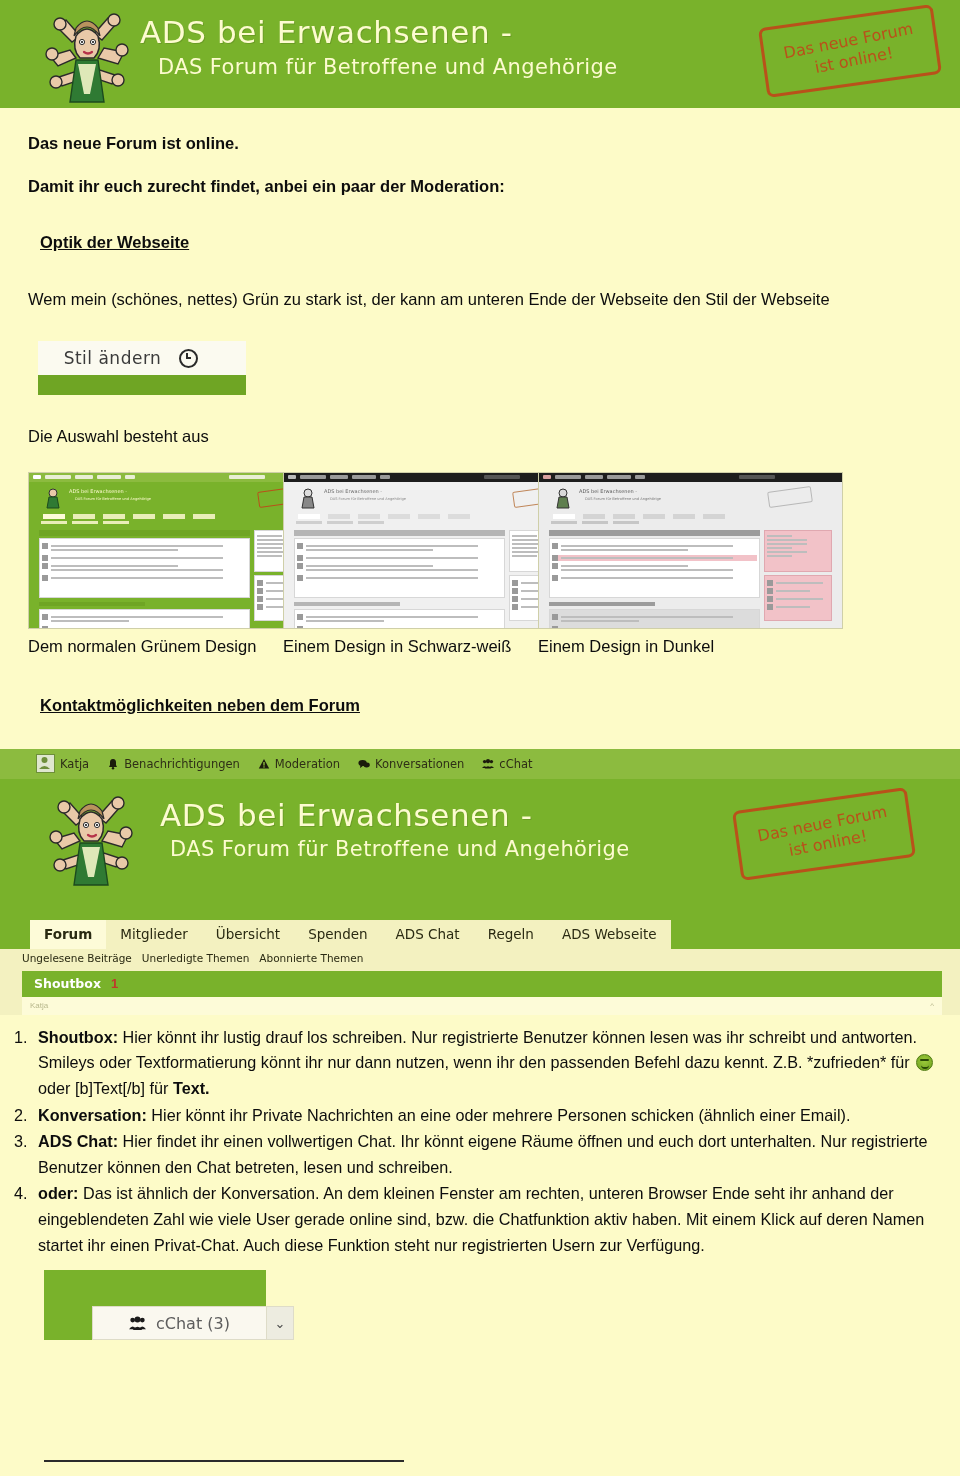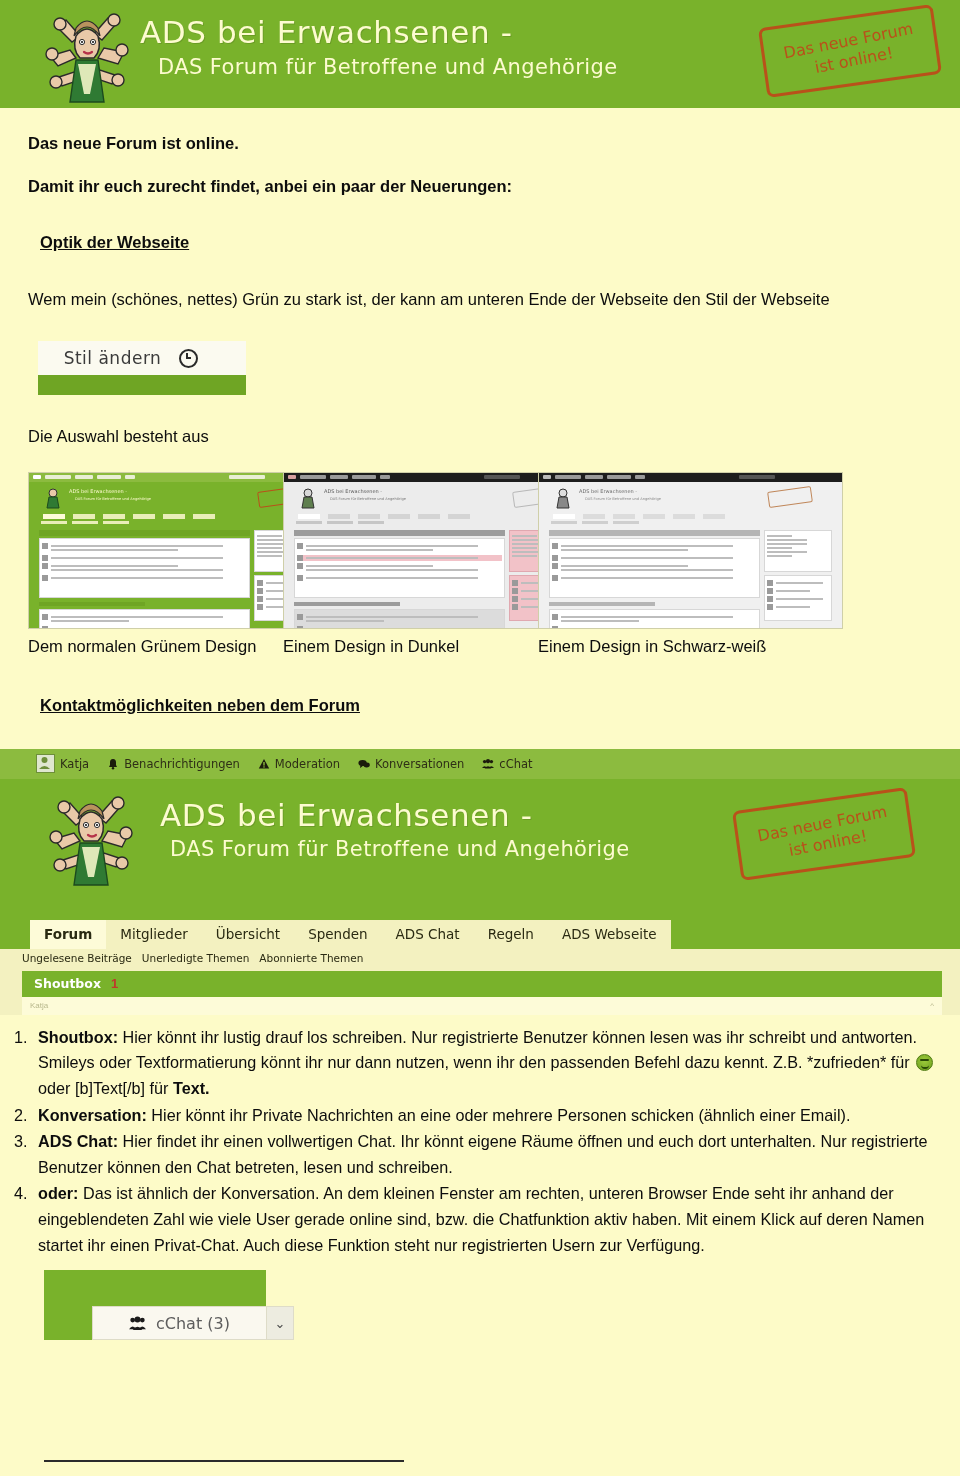--- a/index.html
+++ b/index.html
@@ -258,21 +258,21 @@
   <div class="stamp">
     <span class="l1">Das neue Forum</span>
     <span class="l2">ist online!</span>
   </div>
 </div>
 
 <div class="doc">
   <div class="sp22"></div>
   <p class="ln b">Das neue Forum ist online.</p>
   <div class="sp16"></div>
-  <p class="ln b">Damit ihr euch zurecht findet, anbei ein paar der Neuerungen:</p>
+  <p class="ln b">Damit ihr euch zurecht findet, anbei ein paar der Moderation:</p>
   <div class="sp22"></div>
   <h1 class="heading">Optik der Webseite</h1>
   <div class="sp22"></div>
   <p class="ln">Wem mein (schönes, nettes) Grün zu stark ist, der kann am unteren Ende der Webseite den Stil der Webseite</p>
 
   <div class="sp28"></div>
 
   
   <div class="stil-wrap">
     <div class="stil-bar">
@@ -406,20 +406,143 @@
                   </div>
                 </div>
             </div>
           </div>
         </div>
       </div>
       <div class="thumb-cap">Dem normalen Grünem Design</div>
     </div>
 
     <div class="thumb-col">
+      <div class="thumb" style="background:#f0f0f0;">
+        <div class="t-top" style="background:#1d1d1d;">
+          <span class="t-chip" style="width:8px;background:#bbb;"></span>
+          <span class="t-chip" style="width:26px;background:#9a9a9a;"></span>
+          <span class="t-chip" style="width:18px;background:#9a9a9a;"></span>
+          <span class="t-chip" style="width:24px;background:#9a9a9a;"></span>
+          <span class="t-chip" style="width:10px;background:#9a9a9a;"></span>
+          <span class="t-chip" style="width:36px;background:#555;margin-left:90px;"></span>
+        </div>
+        <div class="t-banner" style="background:#f0f0f0;">
+          <div class="t-mascot">
+            <svg viewBox="0 0 24 24">
+                <circle cx="12" cy="8" r="4" fill="#ddd" stroke="#333" stroke-width="1"></circle>
+                <path d="M8 12 L16 12 L18 23 L6 23 Z" fill="#888" stroke="#333"></path>
+              </svg>
+          </div>
+          <div class="t-mini-title" style="color:#6a6a6a;">ADS bei Erwachsenen -</div>
+          <div class="t-mini-sub" style="color:#8a8a8a;">DAS Forum für Betroffene und Angehörige</div>
+          <div class="t-stamp" style="border-color:#c0875a;"></div>
+        </div>
+        <div class="t-tabs">
+          <span class="t-tab" style="background:#fff;"></span>
+          <span class="t-tab" style="background:#dcdcdc;"></span>
+          <span class="t-tab" style="background:#dcdcdc;"></span>
+          <span class="t-tab" style="background:#dcdcdc;"></span>
+          <span class="t-tab" style="background:#dcdcdc;"></span>
+          <span class="t-tab" style="background:#dcdcdc;"></span>
+        </div>
+        <div class="t-subnav">
+            <i style="background:#cfcfcf;"></i>
+            <i style="background:#cfcfcf;"></i>
+            <i style="background:#cfcfcf;"></i>
+          </div>
+        <div class="t-body">
+          <div class="t-main">
+            <div class="t-head" style="background:#b5b5b5;"></div>
+            <div class="t-card" style="height:60px;">
+              <div class="t-row">
+                  <span class="t-av"></span>
+                  <div style="flex:1">
+                    <div class="t-line l"></div>
+                    <div class="t-line m"></div>
+                  </div>
+                </div>
+              <div class="t-row">
+                  <span class="t-av"></span>
+                  <div style="flex:1">
+                    <div class="t-line l"></div>
+                  </div>
+                </div>
+              <div class="t-row">
+                  <span class="t-av"></span>
+                  <div style="flex:1">
+                    <div class="t-line m"></div>
+                    <div class="t-line l"></div>
+                  </div>
+                </div>
+              <div class="t-row">
+                  <span class="t-av"></span>
+                  <div style="flex:1">
+                    <div class="t-line l"></div>
+                  </div>
+                </div>
+            </div>
+            <div class="t-head" style="background:#b5b5b5;margin-top:4px;height:4px;width:50%;"></div>
+            <div class="t-card" style="height:26px;margin-top:3px;">
+              <div class="t-row">
+                  <span class="t-av"></span>
+                  <div style="flex:1">
+                    <div class="t-line l"></div>
+                    <div class="t-line s"></div>
+                  </div>
+                </div>
+              <div class="t-row">
+                  <span class="t-av"></span>
+                  <div style="flex:1">
+                    <div class="t-line m"></div>
+                  </div>
+                </div>
+            </div>
+          </div>
+          <div class="t-side">
+            <div class="t-card" style="height:42px;">
+              <div class="t-line s"></div>
+                <div class="t-line m"></div>
+                <div class="t-line m"></div>
+              <div class="t-line s"></div>
+                <div class="t-line m"></div>
+                <div class="t-line s"></div>
+            </div>
+            <div class="t-card" style="height:46px;margin-top:3px;">
+              <div class="t-row">
+                  <span class="t-av"></span>
+                  <div style="flex:1">
+                    <div class="t-line l"></div>
+                  </div>
+                </div>
+              <div class="t-row">
+                  <span class="t-av"></span>
+                  <div style="flex:1">
+                    <div class="t-line m"></div>
+                  </div>
+                </div>
+              <div class="t-row">
+                  <span class="t-av"></span>
+                  <div style="flex:1">
+                    <div class="t-line l"></div>
+                  </div>
+                </div>
+              <div class="t-row">
+                  <span class="t-av"></span>
+                  <div style="flex:1">
+                    <div class="t-line m"></div>
+                  </div>
+                </div>
+            </div>
+          </div>
+        </div>
+      </div>
+      <div class="thumb-cap">Einem Design in Schwarz-weiß</div>
+    </div>
+
+    <div class="thumb-col">
       <div class="thumb" style="background:#ececec;">
         <div class="t-top" style="background:#1d1d1d;">
           <span class="t-chip" style="width:8px;background:#d8a0a0;"></span>
           <span class="t-chip" style="width:26px;background:#9a9a9a;"></span>
           <span class="t-chip" style="width:18px;background:#9a9a9a;"></span>
           <span class="t-chip" style="width:24px;background:#9a9a9a;"></span>
           <span class="t-chip" style="width:10px;background:#9a9a9a;"></span>
           <span class="t-chip" style="width:36px;background:#555;margin-left:90px;"></span>
         </div>
         <div class="t-banner" style="background:#ececec;">
@@ -526,143 +649,20 @@
                   <span class="t-av"></span>
                   <div style="flex:1">
                     <div class="t-line m"></div>
                   </div>
                 </div>
             </div>
           </div>
         </div>
       </div>
       <div class="thumb-cap">Einem Design in Dunkel</div>
-    </div>
-
-    <div class="thumb-col">
-      <div class="thumb" style="background:#f0f0f0;">
-        <div class="t-top" style="background:#1d1d1d;">
-          <span class="t-chip" style="width:8px;background:#bbb;"></span>
-          <span class="t-chip" style="width:26px;background:#9a9a9a;"></span>
-          <span class="t-chip" style="width:18px;background:#9a9a9a;"></span>
-          <span class="t-chip" style="width:24px;background:#9a9a9a;"></span>
-          <span class="t-chip" style="width:10px;background:#9a9a9a;"></span>
-          <span class="t-chip" style="width:36px;background:#555;margin-left:90px;"></span>
-        </div>
-        <div class="t-banner" style="background:#f0f0f0;">
-          <div class="t-mascot">
-            <svg viewBox="0 0 24 24">
-                <circle cx="12" cy="8" r="4" fill="#ddd" stroke="#333" stroke-width="1"></circle>
-                <path d="M8 12 L16 12 L18 23 L6 23 Z" fill="#888" stroke="#333"></path>
-              </svg>
-          </div>
-          <div class="t-mini-title" style="color:#6a6a6a;">ADS bei Erwachsenen -</div>
-          <div class="t-mini-sub" style="color:#8a8a8a;">DAS Forum für Betroffene und Angehörige</div>
-          <div class="t-stamp" style="border-color:#c0875a;"></div>
-        </div>
-        <div class="t-tabs">
-          <span class="t-tab" style="background:#fff;"></span>
-          <span class="t-tab" style="background:#dcdcdc;"></span>
-          <span class="t-tab" style="background:#dcdcdc;"></span>
-          <span class="t-tab" style="background:#dcdcdc;"></span>
-          <span class="t-tab" style="background:#dcdcdc;"></span>
-          <span class="t-tab" style="background:#dcdcdc;"></span>
-        </div>
-        <div class="t-subnav">
-            <i style="background:#cfcfcf;"></i>
-            <i style="background:#cfcfcf;"></i>
-            <i style="background:#cfcfcf;"></i>
-          </div>
-        <div class="t-body">
-          <div class="t-main">
-            <div class="t-head" style="background:#b5b5b5;"></div>
-            <div class="t-card" style="height:60px;">
-              <div class="t-row">
-                  <span class="t-av"></span>
-                  <div style="flex:1">
-                    <div class="t-line l"></div>
-                    <div class="t-line m"></div>
-                  </div>
-                </div>
-              <div class="t-row">
-                  <span class="t-av"></span>
-                  <div style="flex:1">
-                    <div class="t-line l"></div>
-                  </div>
-                </div>
-              <div class="t-row">
-                  <span class="t-av"></span>
-                  <div style="flex:1">
-                    <div class="t-line m"></div>
-                    <div class="t-line l"></div>
-                  </div>
-                </div>
-              <div class="t-row">
-                  <span class="t-av"></span>
-                  <div style="flex:1">
-                    <div class="t-line l"></div>
-                  </div>
-                </div>
-            </div>
-            <div class="t-head" style="background:#b5b5b5;margin-top:4px;height:4px;width:50%;"></div>
-            <div class="t-card" style="height:26px;margin-top:3px;">
-              <div class="t-row">
-                  <span class="t-av"></span>
-                  <div style="flex:1">
-                    <div class="t-line l"></div>
-                    <div class="t-line s"></div>
-                  </div>
-                </div>
-              <div class="t-row">
-                  <span class="t-av"></span>
-                  <div style="flex:1">
-                    <div class="t-line m"></div>
-                  </div>
-                </div>
-            </div>
-          </div>
-          <div class="t-side">
-            <div class="t-card" style="height:42px;">
-              <div class="t-line s"></div>
-                <div class="t-line m"></div>
-                <div class="t-line m"></div>
-              <div class="t-line s"></div>
-                <div class="t-line m"></div>
-                <div class="t-line s"></div>
-            </div>
-            <div class="t-card" style="height:46px;margin-top:3px;">
-              <div class="t-row">
-                  <span class="t-av"></span>
-                  <div style="flex:1">
-                    <div class="t-line l"></div>
-                  </div>
-                </div>
-              <div class="t-row">
-                  <span class="t-av"></span>
-                  <div style="flex:1">
-                    <div class="t-line m"></div>
-                  </div>
-                </div>
-              <div class="t-row">
-                  <span class="t-av"></span>
-                  <div style="flex:1">
-                    <div class="t-line l"></div>
-                  </div>
-                </div>
-              <div class="t-row">
-                  <span class="t-av"></span>
-                  <div style="flex:1">
-                    <div class="t-line m"></div>
-                  </div>
-                </div>
-            </div>
-          </div>
-        </div>
-      </div>
-      <div class="thumb-cap">Einem Design in Schwarz-weiß</div>
     </div>
   </div>
 
   <div class="sp28"></div>
   <h1 class="heading">Kontaktmöglichkeiten neben dem Forum</h1>
   <div class="sp22"></div>
 </div>
 
 <div class="shot">
 

